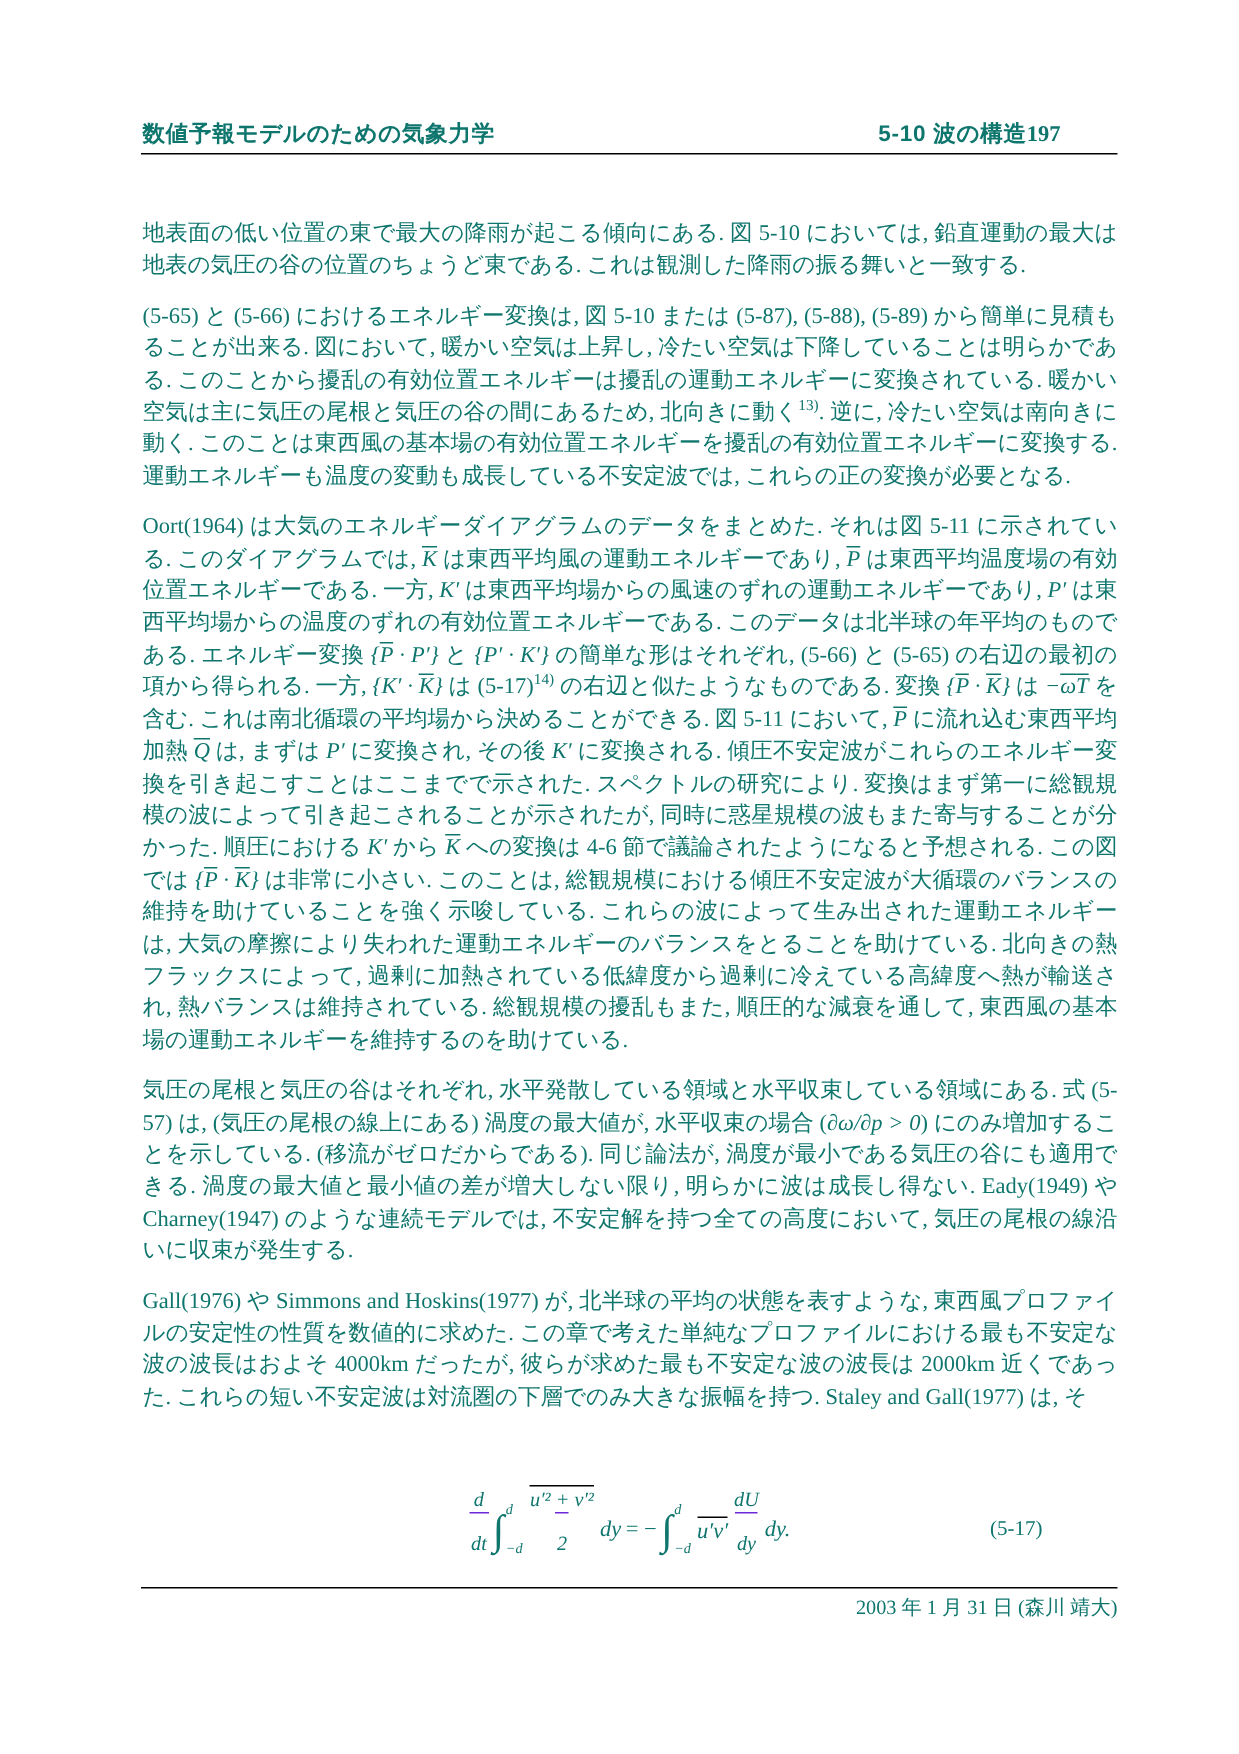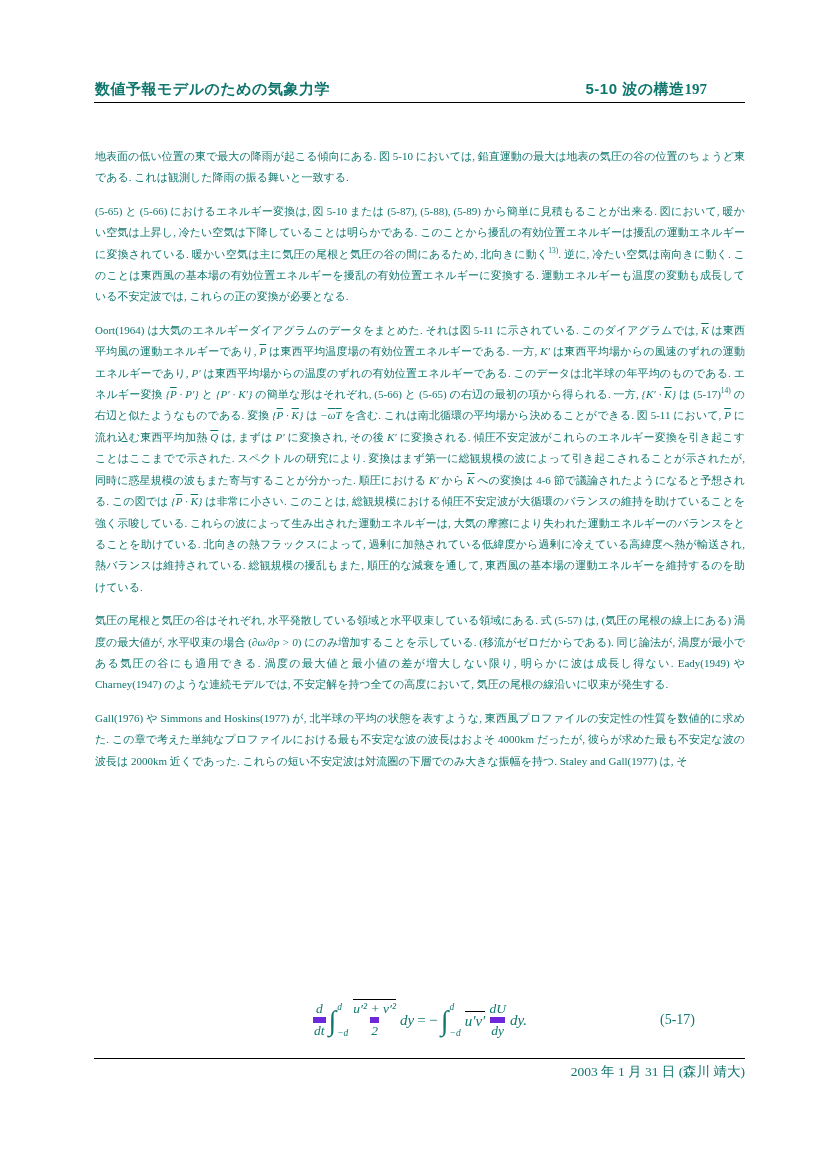--- a/index.html
+++ b/index.html
@@ -10,37 +10,37 @@
   
   .hdr{position:absolute;left:95px;top:80px;width:650px;display:flex;
        justify-content:space-between;align-items:baseline;font-size:15px;font-weight:bold;}
   .hdr-left{font-family:"Liberation Sans","DejaVu Sans",sans-serif;letter-spacing:.5px;}
   .hdr-right{display:flex;align-items:baseline;padding-right:38px;}
   .hdr-section{font-family:"Liberation Sans","DejaVu Sans",sans-serif;letter-spacing:.5px;}
   .hdr-page{font-family:"Liberation Serif","DejaVu Serif",serif;}
   .hdr-rule{position:absolute;left:94px;top:102px;width:651px;border-top:1.2px solid #000;}
   
   .bodytext{position:absolute;left:95px;top:146px;width:650px;height:798px;overflow:hidden;
-            font-size:11px;line-height:21.4px;text-align:justify;}
+            font-size:15px;line-height:21.4px;text-align:justify;}
   .para{margin:0 0 12px 0;}
   .math{font-style:italic;}
   .mov{font-style:italic;text-decoration:overline;}
   .sup{font-size:68%;vertical-align:super;line-height:0;}
   
   .fnblock{position:absolute;left:95px;top:944px;width:650px;font-size:12px;line-height:16.5px;}
   .fn-rule{width:195px;border-top:1px solid #000;margin-bottom:3px;}
   .fn13{text-align:justify;}
   .fn14marker{margin-top:3px;}
   
   .eqrow{position:absolute;left:95px;top:995px;width:650px;height:50px;}
   .eq{position:absolute;left:0;right:0;top:0;bottom:0;display:flex;align-items:center;
       justify-content:center;font-size:15px;gap:3px;}
   .frac{display:inline-flex;flex-direction:column;align-items:center;line-height:1.15;
         font-size:13.5px;font-style:italic;}
-  .frac .fb{border-top:6px solid #6d28d9;padding:0 1px;}
+  .frac .fb{border-top:1px solid #6d28d9;padding:12px 1px;}
   .frac .ft{padding:0 1px;}
   .ovl{border-top:1px solid #000;padding-top:1px;}
   .intsign{font-size:28px;line-height:1;transform:translateY(1px);font-style:normal;}
   .lims{display:inline-flex;flex-direction:column;justify-content:space-between;height:36px;
         font-size:9.5px;font-style:italic;margin-left:-2px;margin-right:1px;}
   .eqlabel{position:absolute;right:50px;top:50%;transform:translateY(-50%);font-size:14px;}
   
   .ftr-rule{position:absolute;left:94px;top:1058px;width:651px;border-top:1px solid #000;}
   .ftr-date{position:absolute;left:95px;top:1063px;width:650px;text-align:right;font-size:13.5px;}
 </style>

